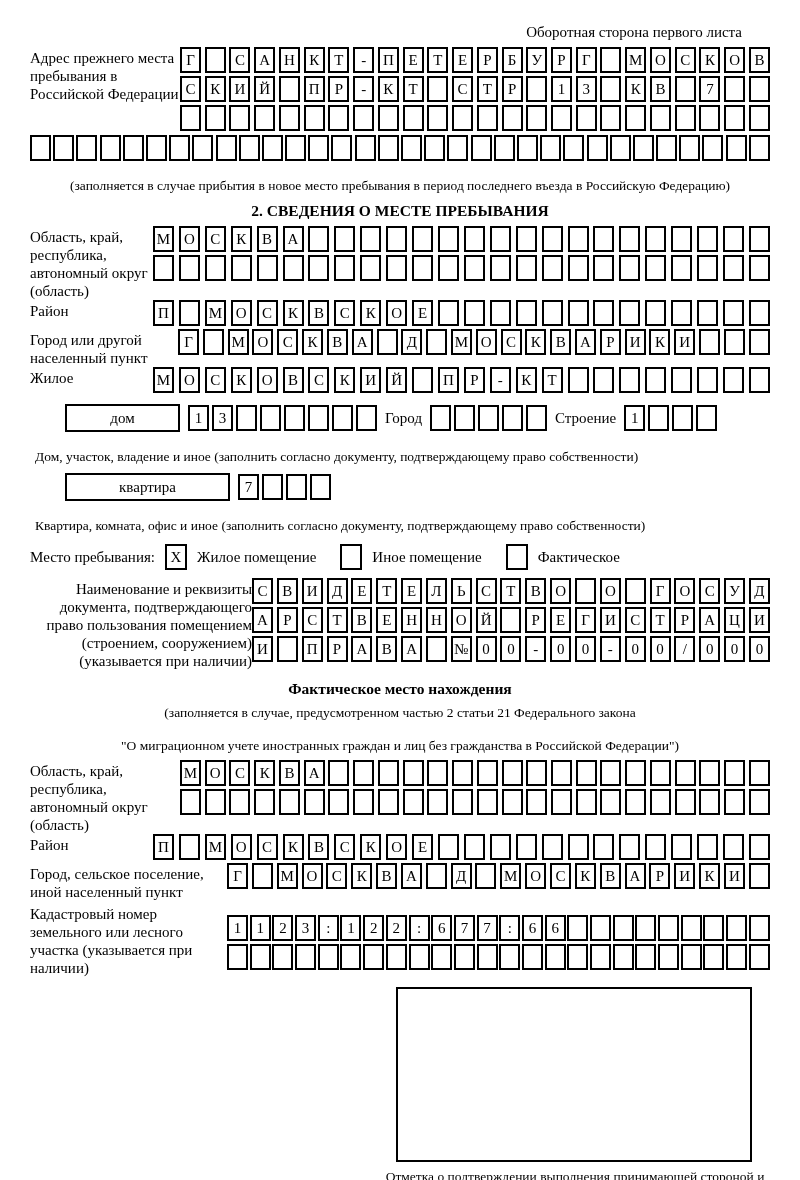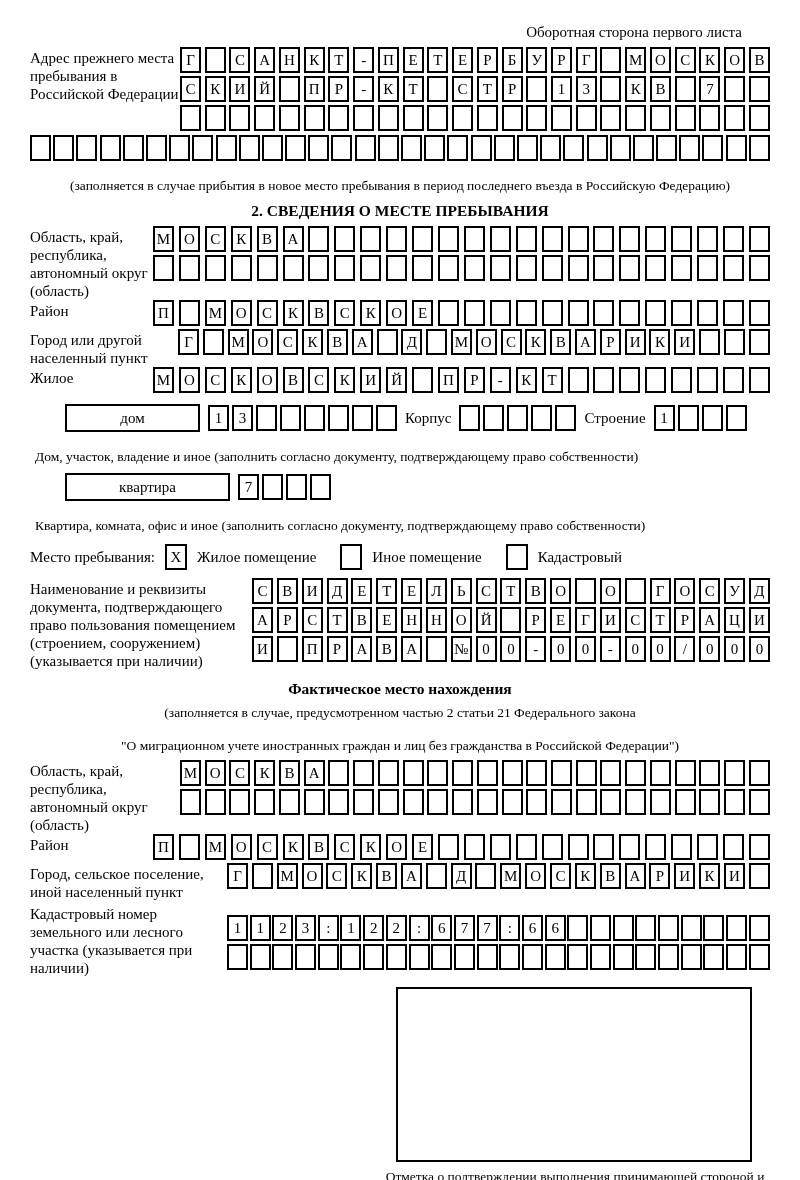--- a/index.html
+++ b/index.html
@@ -12,21 +12,21 @@
   .page { width:800px; padding:0 30px; }
 
   .top-note { text-align:right; padding:24px 28px 0 0; font-size:15px; }
 
   .frow { display:flex; align-items:flex-start; margin-top:6px; }
   .flabel { font-size:15px; line-height:18px; flex:0 0 auto; padding-top:2px; }
   .w150 { width:150px; }
   .w123 { width:123px; }
   .w148 { width:148px; }
   .w197 { width:197px; }
-  .w222 { width:222px; }
+  .w222 { width:222px;text-align:right; }
   .fgrids { flex:1 1 auto; min-width:0; }
 
   .grid { display:flex; justify-content:space-between; margin-bottom:3px; }
   .grid-inline { display:flex; gap:3px; }
   .cell {
     flex:0 0 auto; width:21px; height:26px;
     border:2px solid #000; background:#fff;
     display:flex; align-items:center; justify-content:center;
     font-size:15px; line-height:1;
   }
@@ -335,32 +335,32 @@
           <span class="cell"></span>
           <span class="cell"></span>
           <span class="cell"></span>
           <span class="cell"></span>
           <span class="cell"></span>
         </div>
     </div>
   </div>
 
   <div class="house-row">
-    <div class="labelbox" style="width:135px;">дом</div>
+    <div class="labelbox" style="width:115px;">дом</div>
     <div class="grid-inline" style="margin-left:8px;">
         <span class="cell">1</span>
         <span class="cell">3</span>
         <span class="cell"></span>
         <span class="cell"></span>
         <span class="cell"></span>
         <span class="cell"></span>
         <span class="cell"></span>
         <span class="cell"></span>
       </div>
-    <span class="inline-word">Корпус</span>
+    <span class="inline-word">Город</span>
     <div class="grid-inline">
         <span class="cell"></span>
         <span class="cell"></span>
         <span class="cell"></span>
         <span class="cell"></span>
         <span class="cell"></span>
       </div>
     <span class="inline-word">Строение</span>
     <div class="grid-inline">
         <span class="cell">1</span>
@@ -382,21 +382,21 @@
   </div>
   <div class="caption" style="padding-left:5px;">Квартира, комната, офис и иное (заполнить согласно документу, подтверждающему право собственности)</div>
 
   <div class="chk-row">
     <span>Место пребывания:</span>
     <span class="checkbox">X</span>
     <span class="chk-label">Жилое помещение</span>
     <span class="checkbox"></span>
     <span class="chk-label">Иное помещение</span>
     <span class="checkbox"></span>
-    <span class="chk-label">Кадастровый</span>
+    <span class="chk-label">Фактическое</span>
   </div>
 
   <div class="frow" style="margin-top:8px;">
     <div class="flabel w222">Наименование и реквизиты документа, подтверждающего право пользования помещением (строением, сооружением) (указывается при наличии)</div>
     <div class="fgrids">
       <div class="grid">
           <span class="cell">С</span>
           <span class="cell">В</span>
           <span class="cell">И</span>
           <span class="cell">Д</span>

